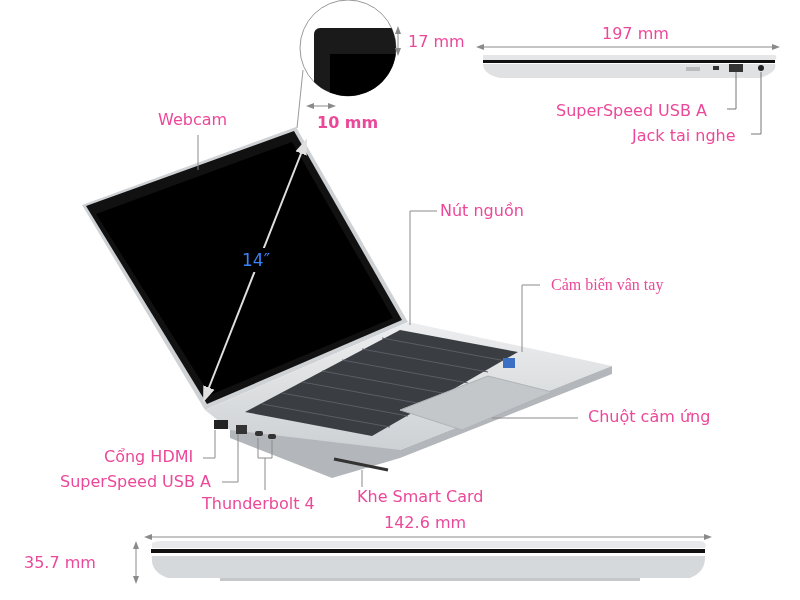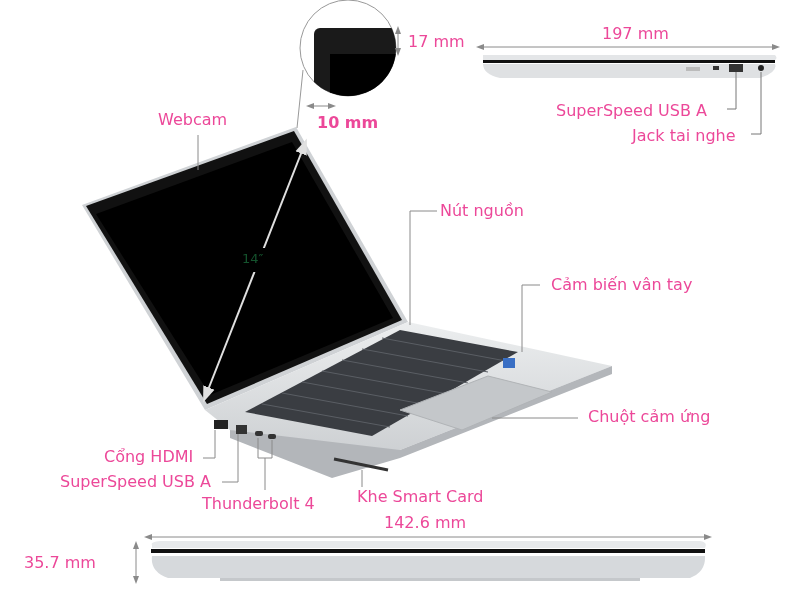--- a/index.html
+++ b/index.html
@@ -5,21 +5,21 @@
     html, body { margin: 0; padding: 0; }
     body {
       width: 800px; height: 600px; background: #ffffff;
       position: relative; overflow: hidden;
       font-family: "DejaVu Sans", sans-serif;
     }
     .lbl {
       position: absolute; color: #ec4899; font-size: 16px; white-space: nowrap;
       line-height: 1;
     }
-    .lbl.white { color: #14532d; font-size: 13px; }
+    .lbl.white { color: #3b82f6; font-size: 17px; }
     svg.canvas { position: absolute; left: 0; top: 0; }
   </style>
 </head>
 <body>
 
 <svg class="canvas" width="800" height="600" viewBox="0 0 800 600">
   <defs>
     <marker id="arr" markerWidth="8" markerHeight="8" refX="4" refY="4" orient="auto-start-reverse">
       <path d="M0,1 L8,4 L0,7 z" fill="#8a8a8a"></path>
     </marker>
@@ -113,21 +113,21 @@
     <line x1="265" y1="458" x2="265" y2="490"></line>
     <line x1="362" y1="470" x2="362" y2="487"></line>
   </g>
 </svg>
 
 <div class="lbl" style="left:158px;top:112px;">Webcam</div>
 <div class="lbl" style="left:408px;top:34px;">17 mm</div>
 <div class="lbl" style="left:317px;top:115px;font-weight:bold;">10 mm</div>
 <div class="lbl white" style="left:242px;top:252px;">14″</div>
 <div class="lbl" style="left:440px;top:203px;">Nút nguồn</div>
-<div class="lbl" style="left:551px;top:277px;">Cảm biến vân tay</div>
+<div class="lbl" style="left:551px;top:277px;font-family:Liberation Serif, serif;">Cảm biến vân tay</div>
 <div class="lbl" style="left:588px;top:409px;">Chuột cảm ứng</div>
 <div class="lbl" style="left:104px;top:449px;">Cổng HDMI</div>
 <div class="lbl" style="left:60px;top:474px;">SuperSpeed USB A</div>
 <div class="lbl" style="left:202px;top:496px;">Thunderbolt 4</div>
 <div class="lbl" style="left:345px;top:489px;margin-left:12px;">Khe Smart Card</div>
 <div class="lbl" style="left:602px;top:26px;">197 mm</div>
 <div class="lbl" style="left:556px;top:103px;">SuperSpeed USB A</div>
 <div class="lbl" style="left:632px;top:128px;">Jack tai nghe</div>
 <div class="lbl" style="left:384px;top:515px;">142.6 mm</div>
 <div class="lbl" style="left:24px;top:555px;">35.7 mm</div>

